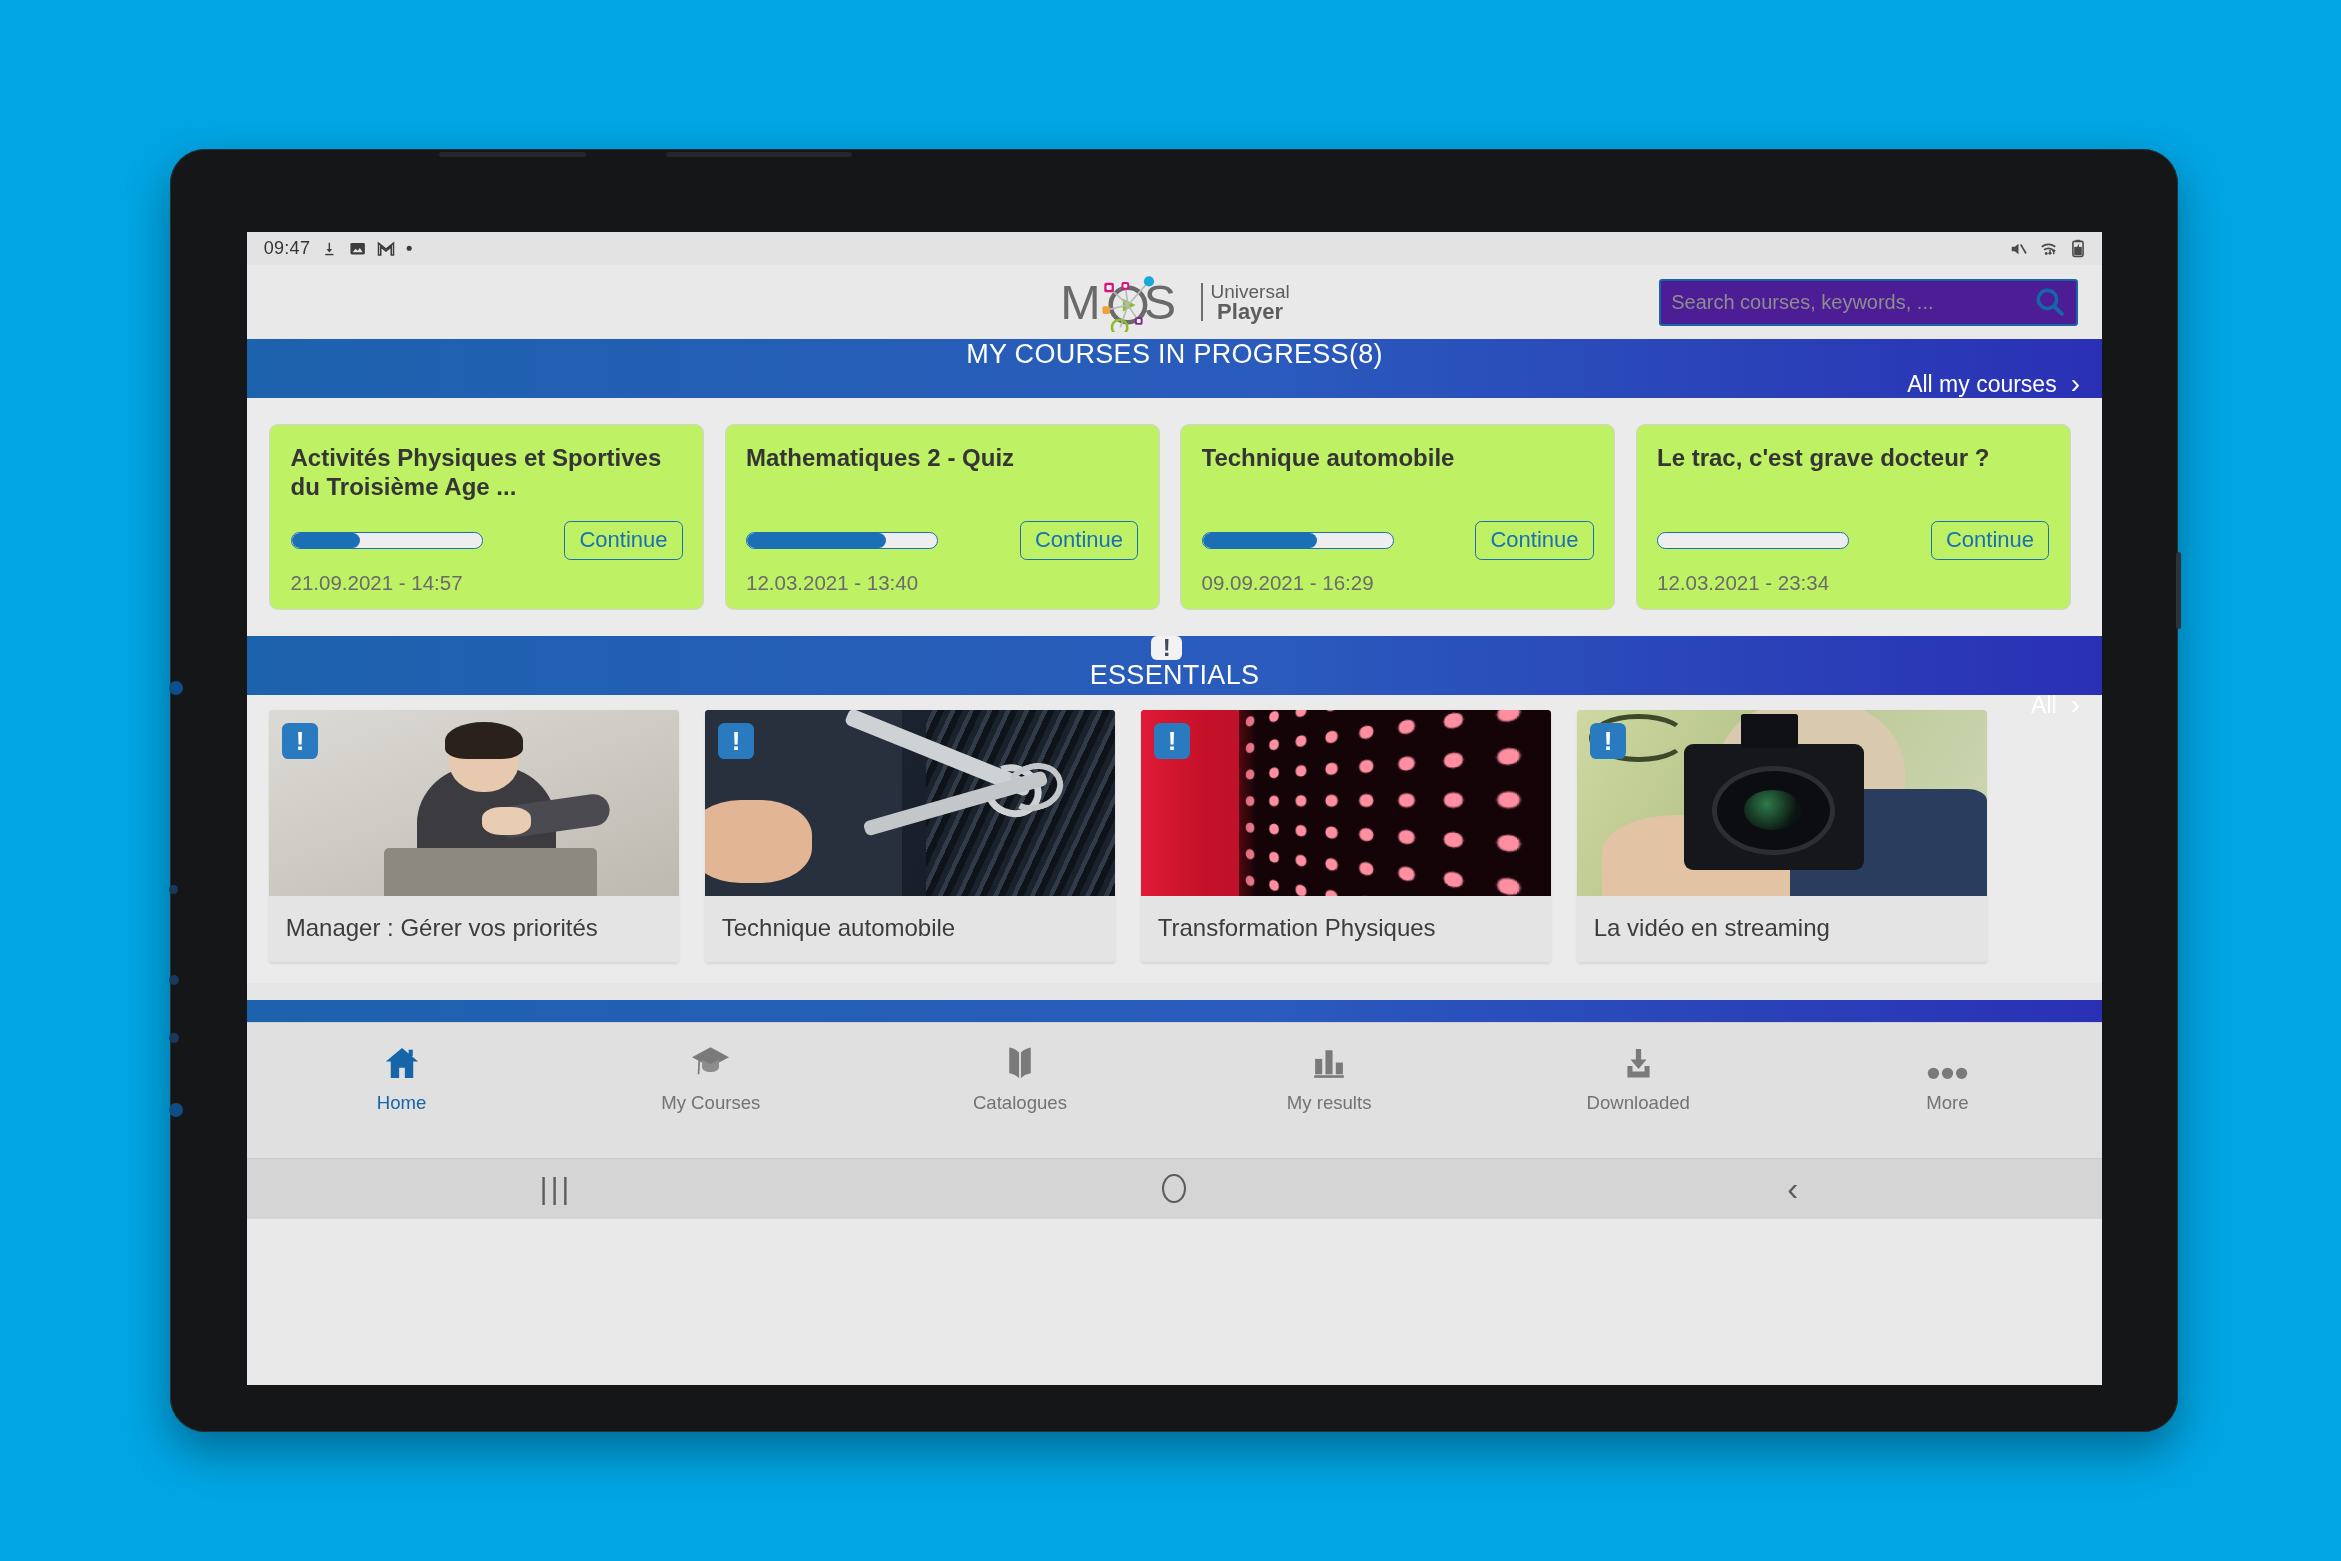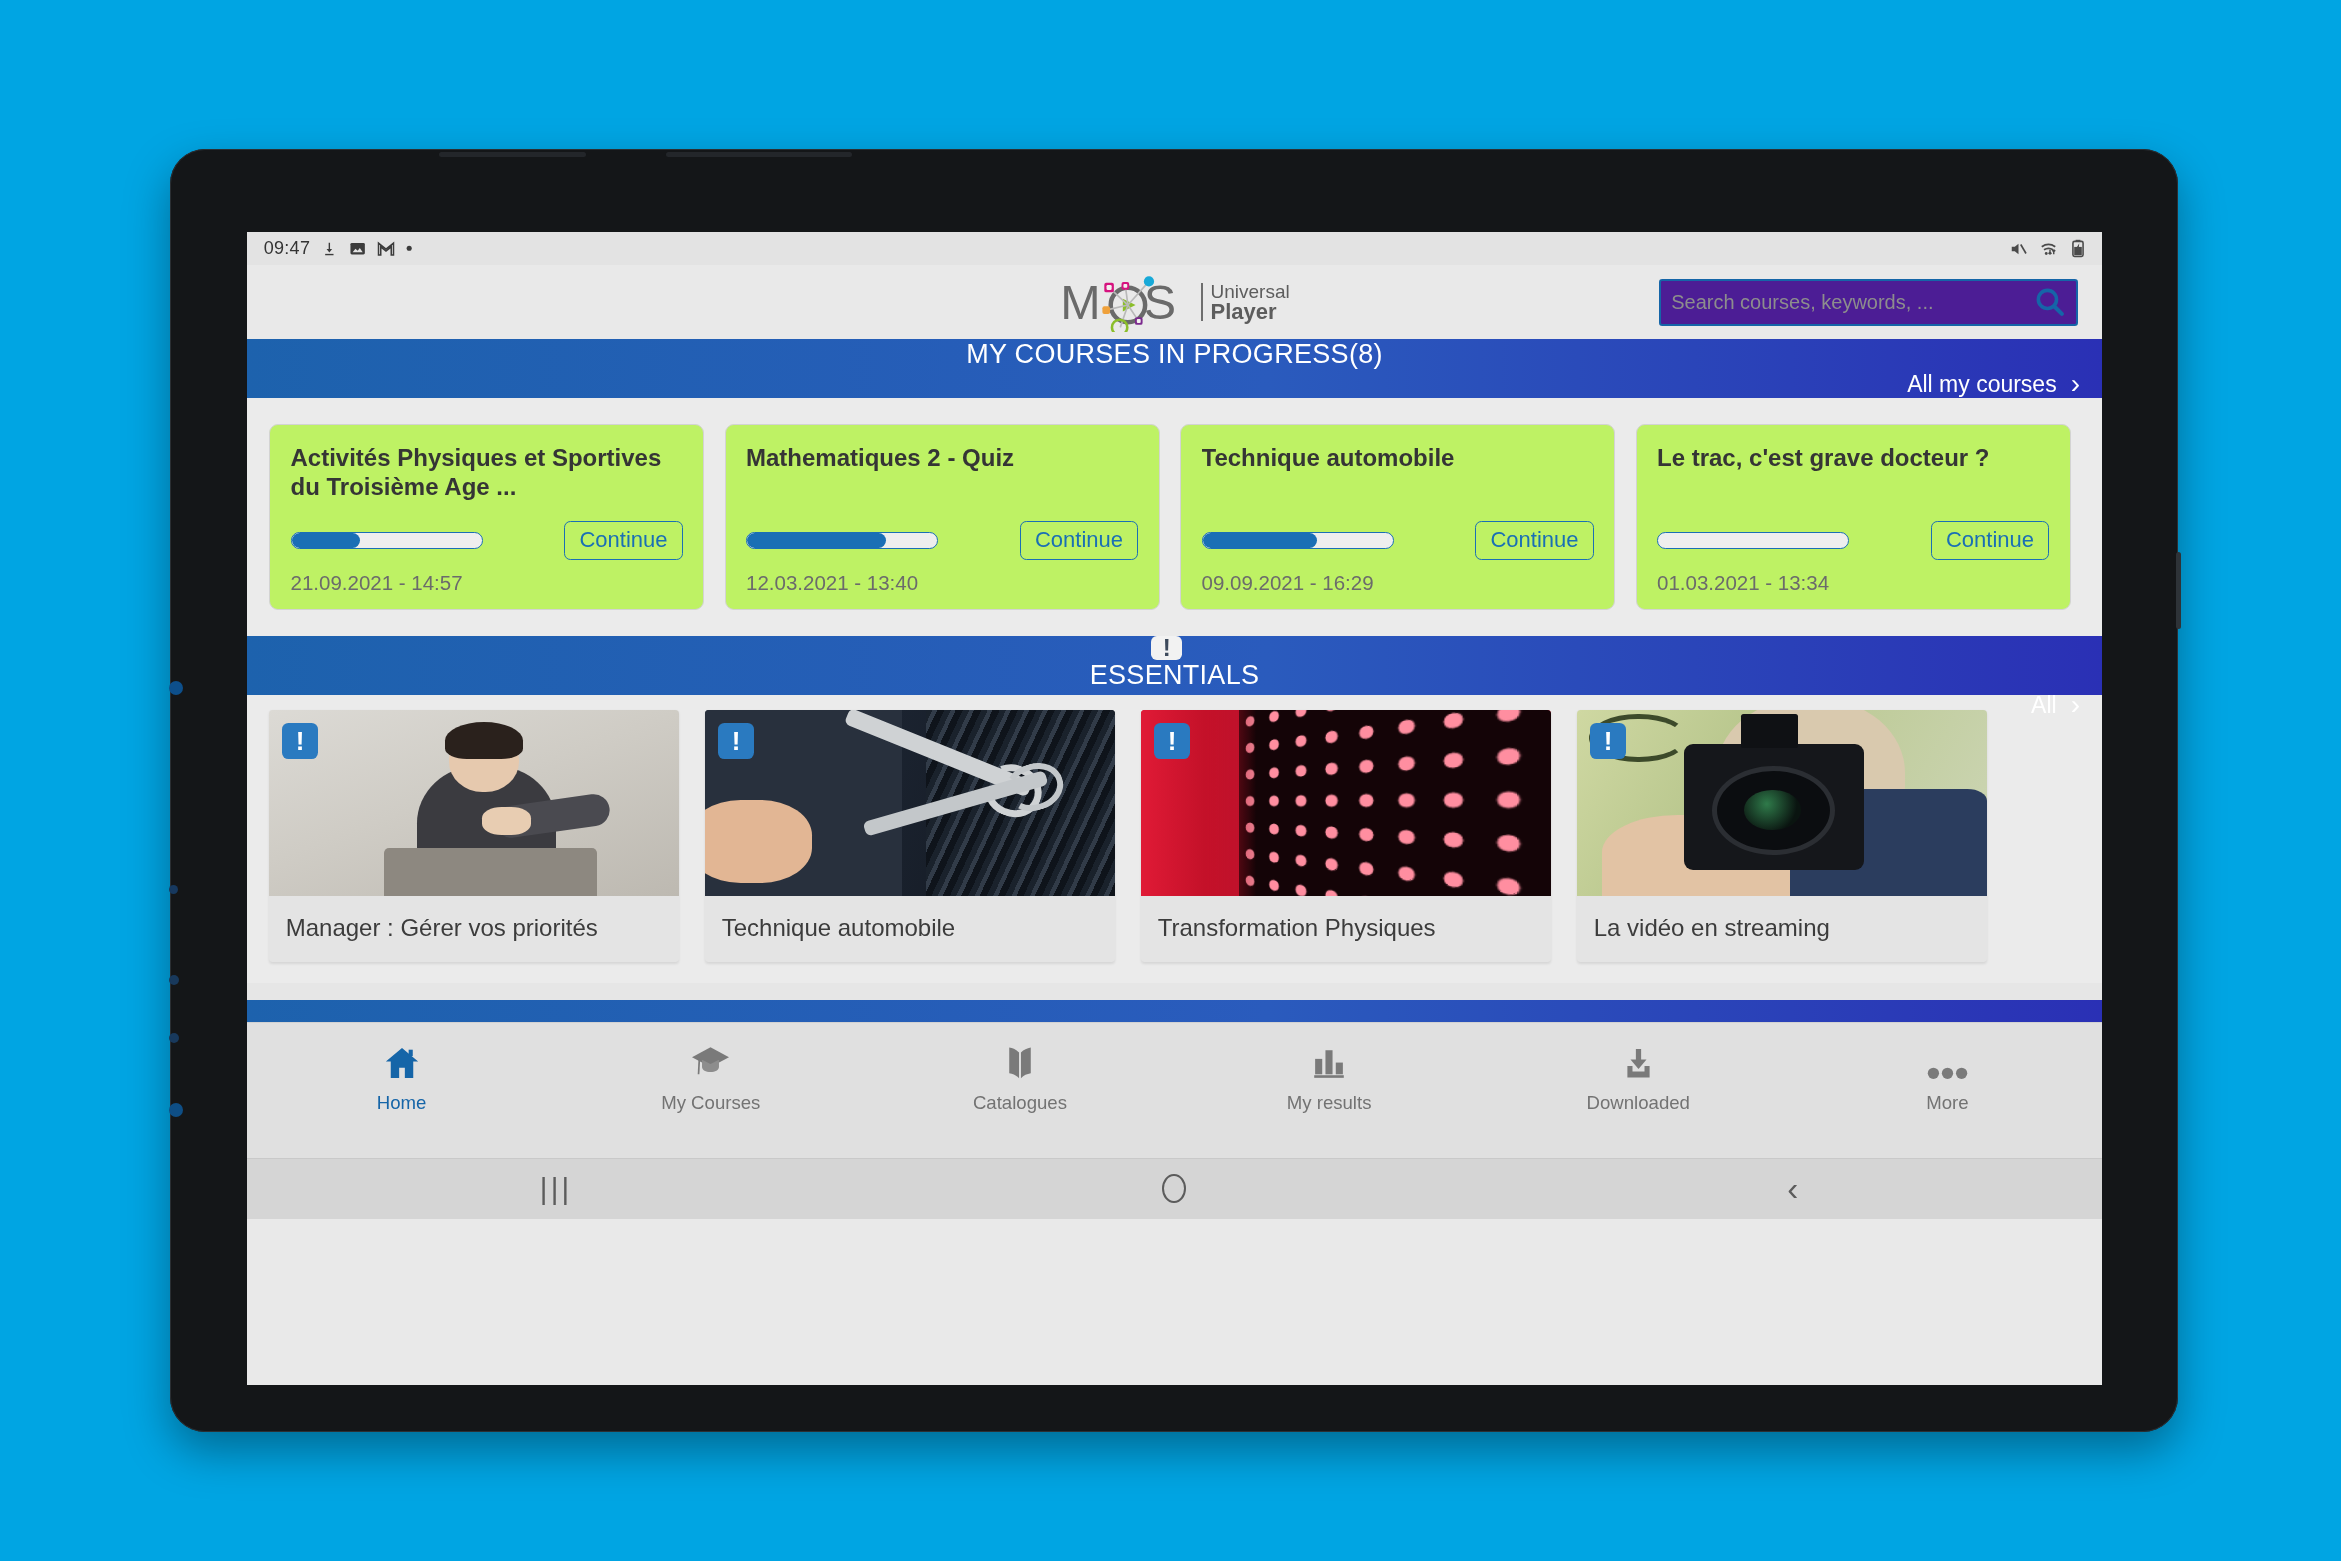--- a/index.html
+++ b/index.html
@@ -61,21 +61,21 @@
 
   
   #appheader{
     height:74px;background:#e9e9e9;
     display:flex;align-items:center;justify-content:center;
     position:relative;
   }
   
   .logo-wrap{display:flex;align-items:center;gap:7.7px;}
   .logo-divider{width:1.9px;height:38px;background:#6e6e6e;}
-  .logo-txt{line-height:1.0;color:#5d5d5d;}
+  .logo-txt{line-height:1.0;color:#5d5d5d;text-align:center;}
   .logo-txt .l1{font-size:19px;font-weight:400;}
   .logo-txt .l2{font-size:22px;font-weight:700;}
 
   
   #searchbox{
     position:absolute;right:24px;top:14px;
     width:419px;height:47px;
     border:2.6px solid #1565a8;border-radius:3.2px;
     background:#4c1d95;
     display:flex;align-items:center;
@@ -407,21 +407,21 @@
       </div>
 
       <div class="course-card">
         <div class="ctitle">Le trac, c'est grave docteur ?</div>
         <div class="course-row">
           <div class="progress-outer">
             <div class="progress-inner" id="p3" style="width: 0%;"></div>
           </div>
           <button class="continue-btn">Continue</button>
         </div>
-        <div class="cdate">01.03.2021  -  13:34</div>
+        <div class="cdate">12.03.2021  -  23:34</div>
       </div>
     </div>
 
     <div class="sectionbar">
       <span class="excl-badge">!</span>
       <span class="title">ESSENTIALS</span>
       <span class="right">
         <span>All</span>
         <span class="chev">›</span>
       </span>

